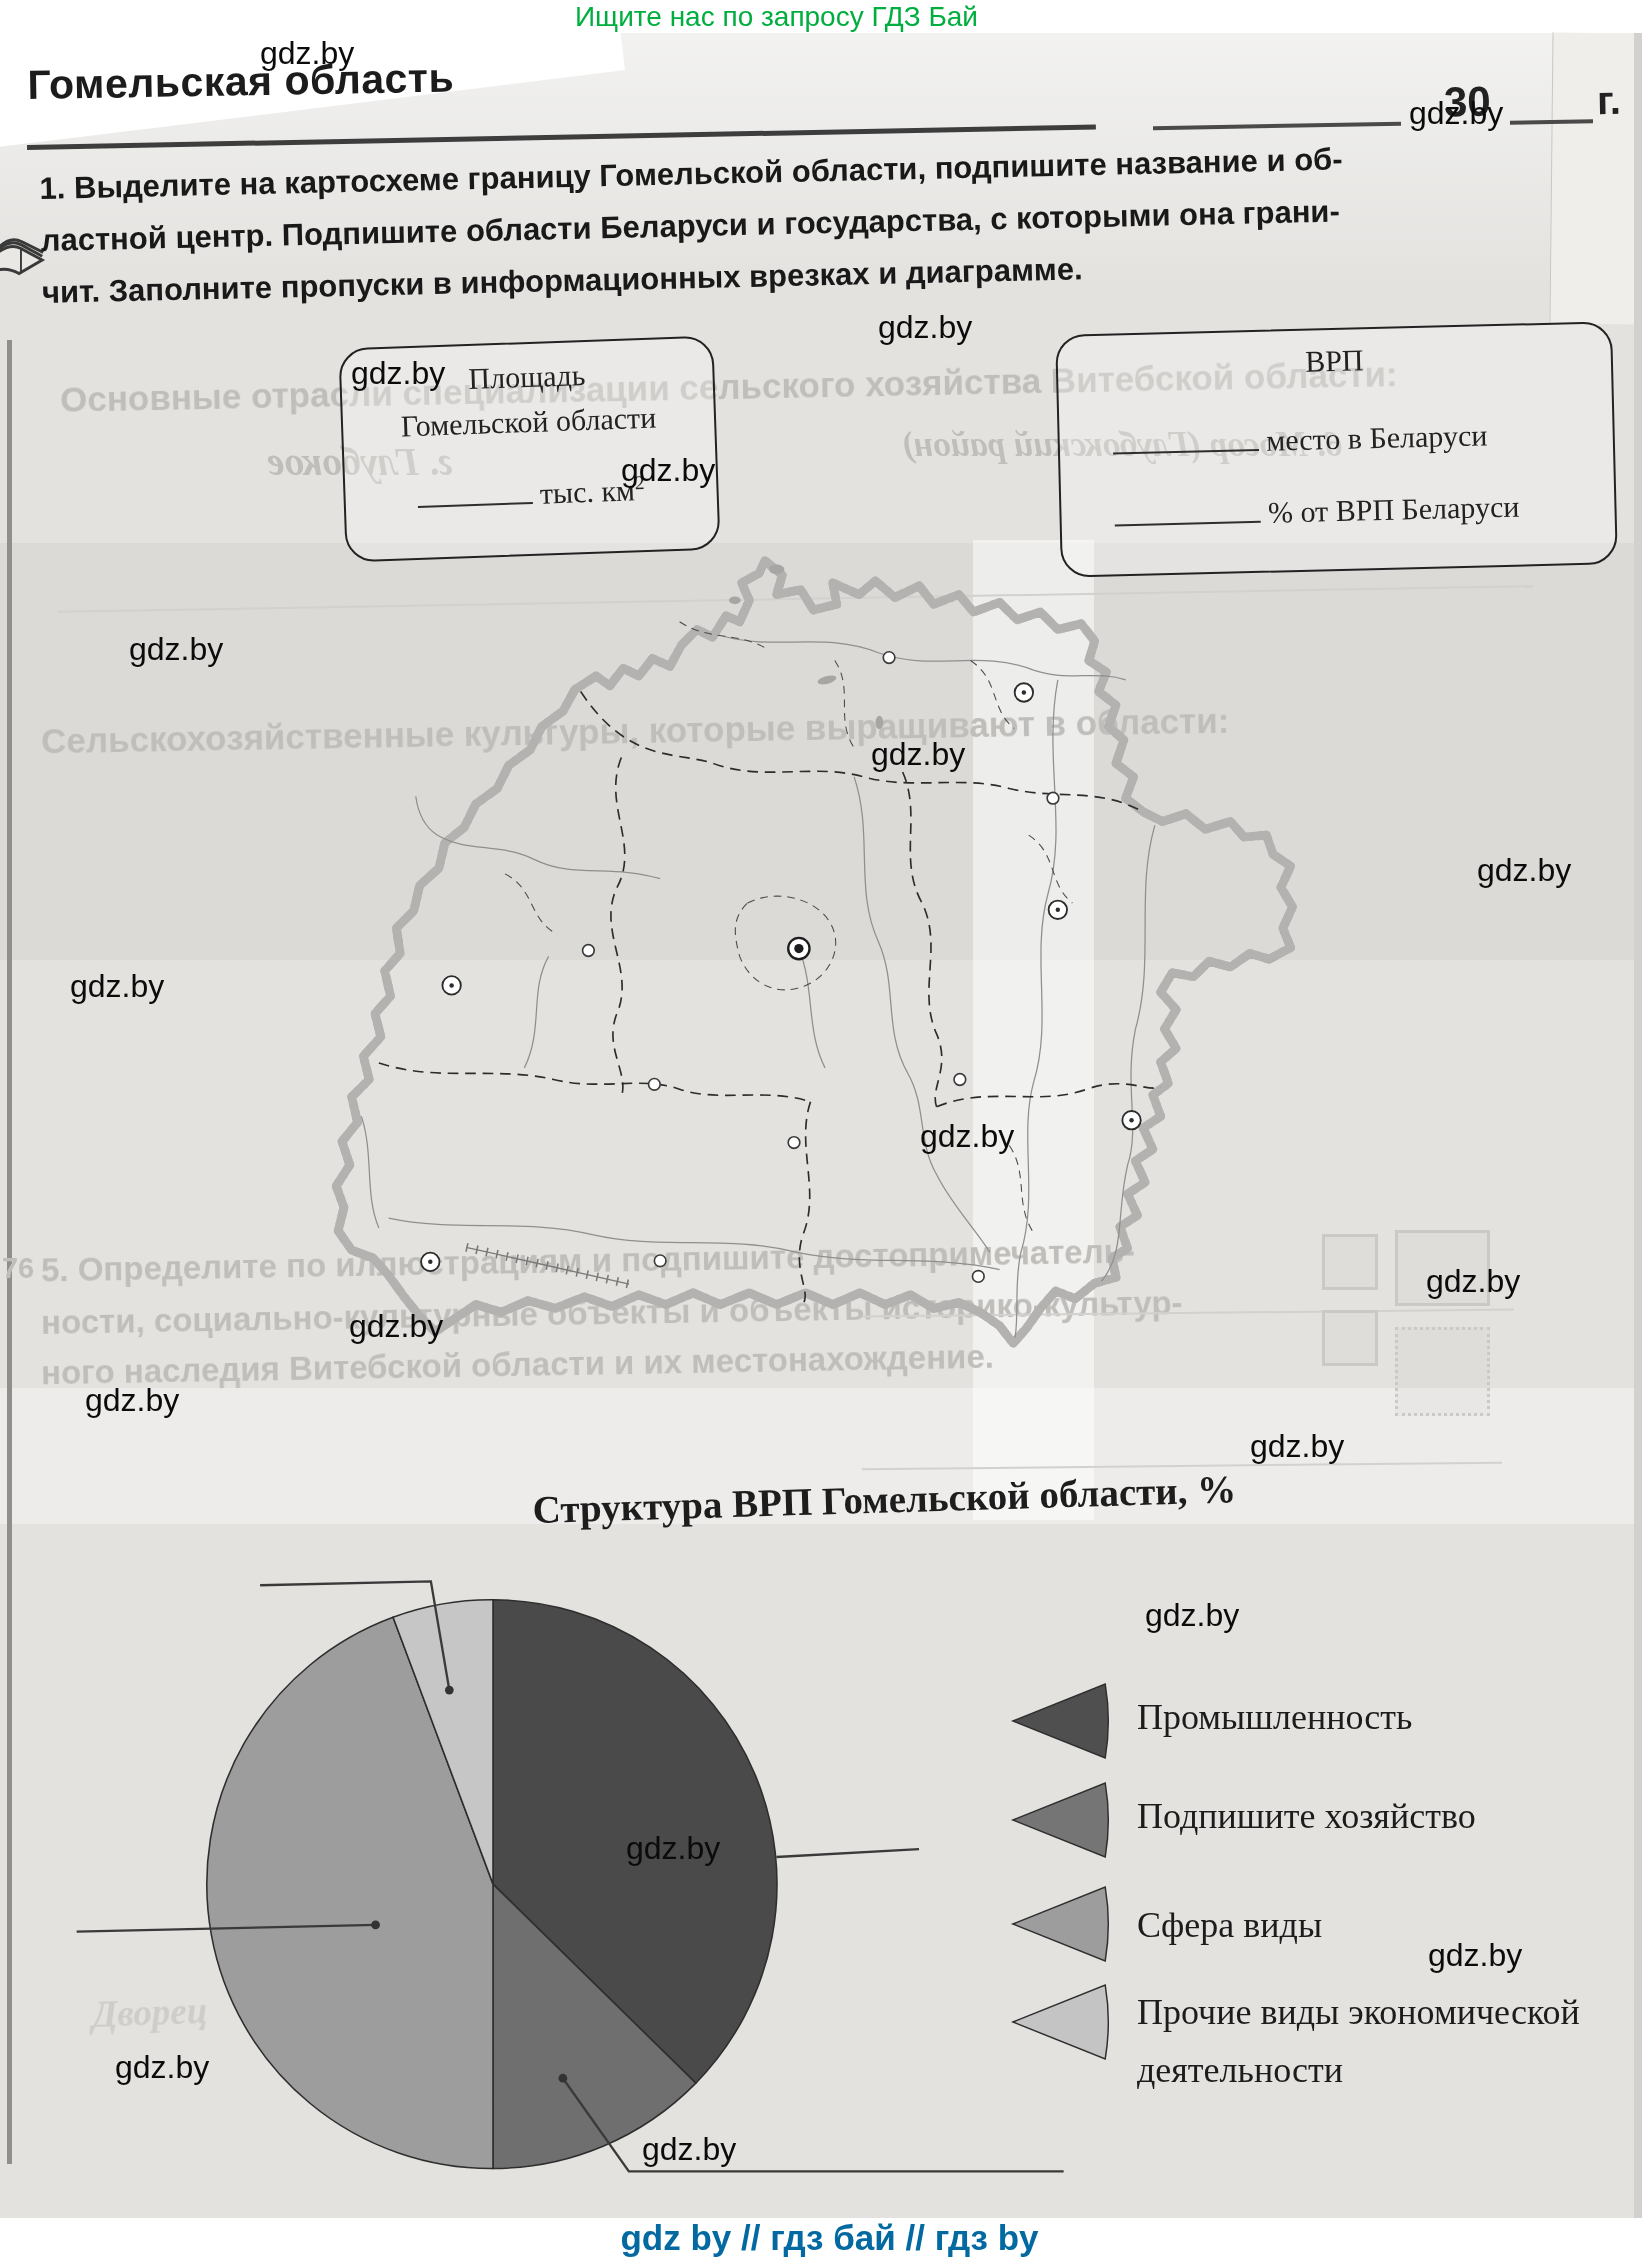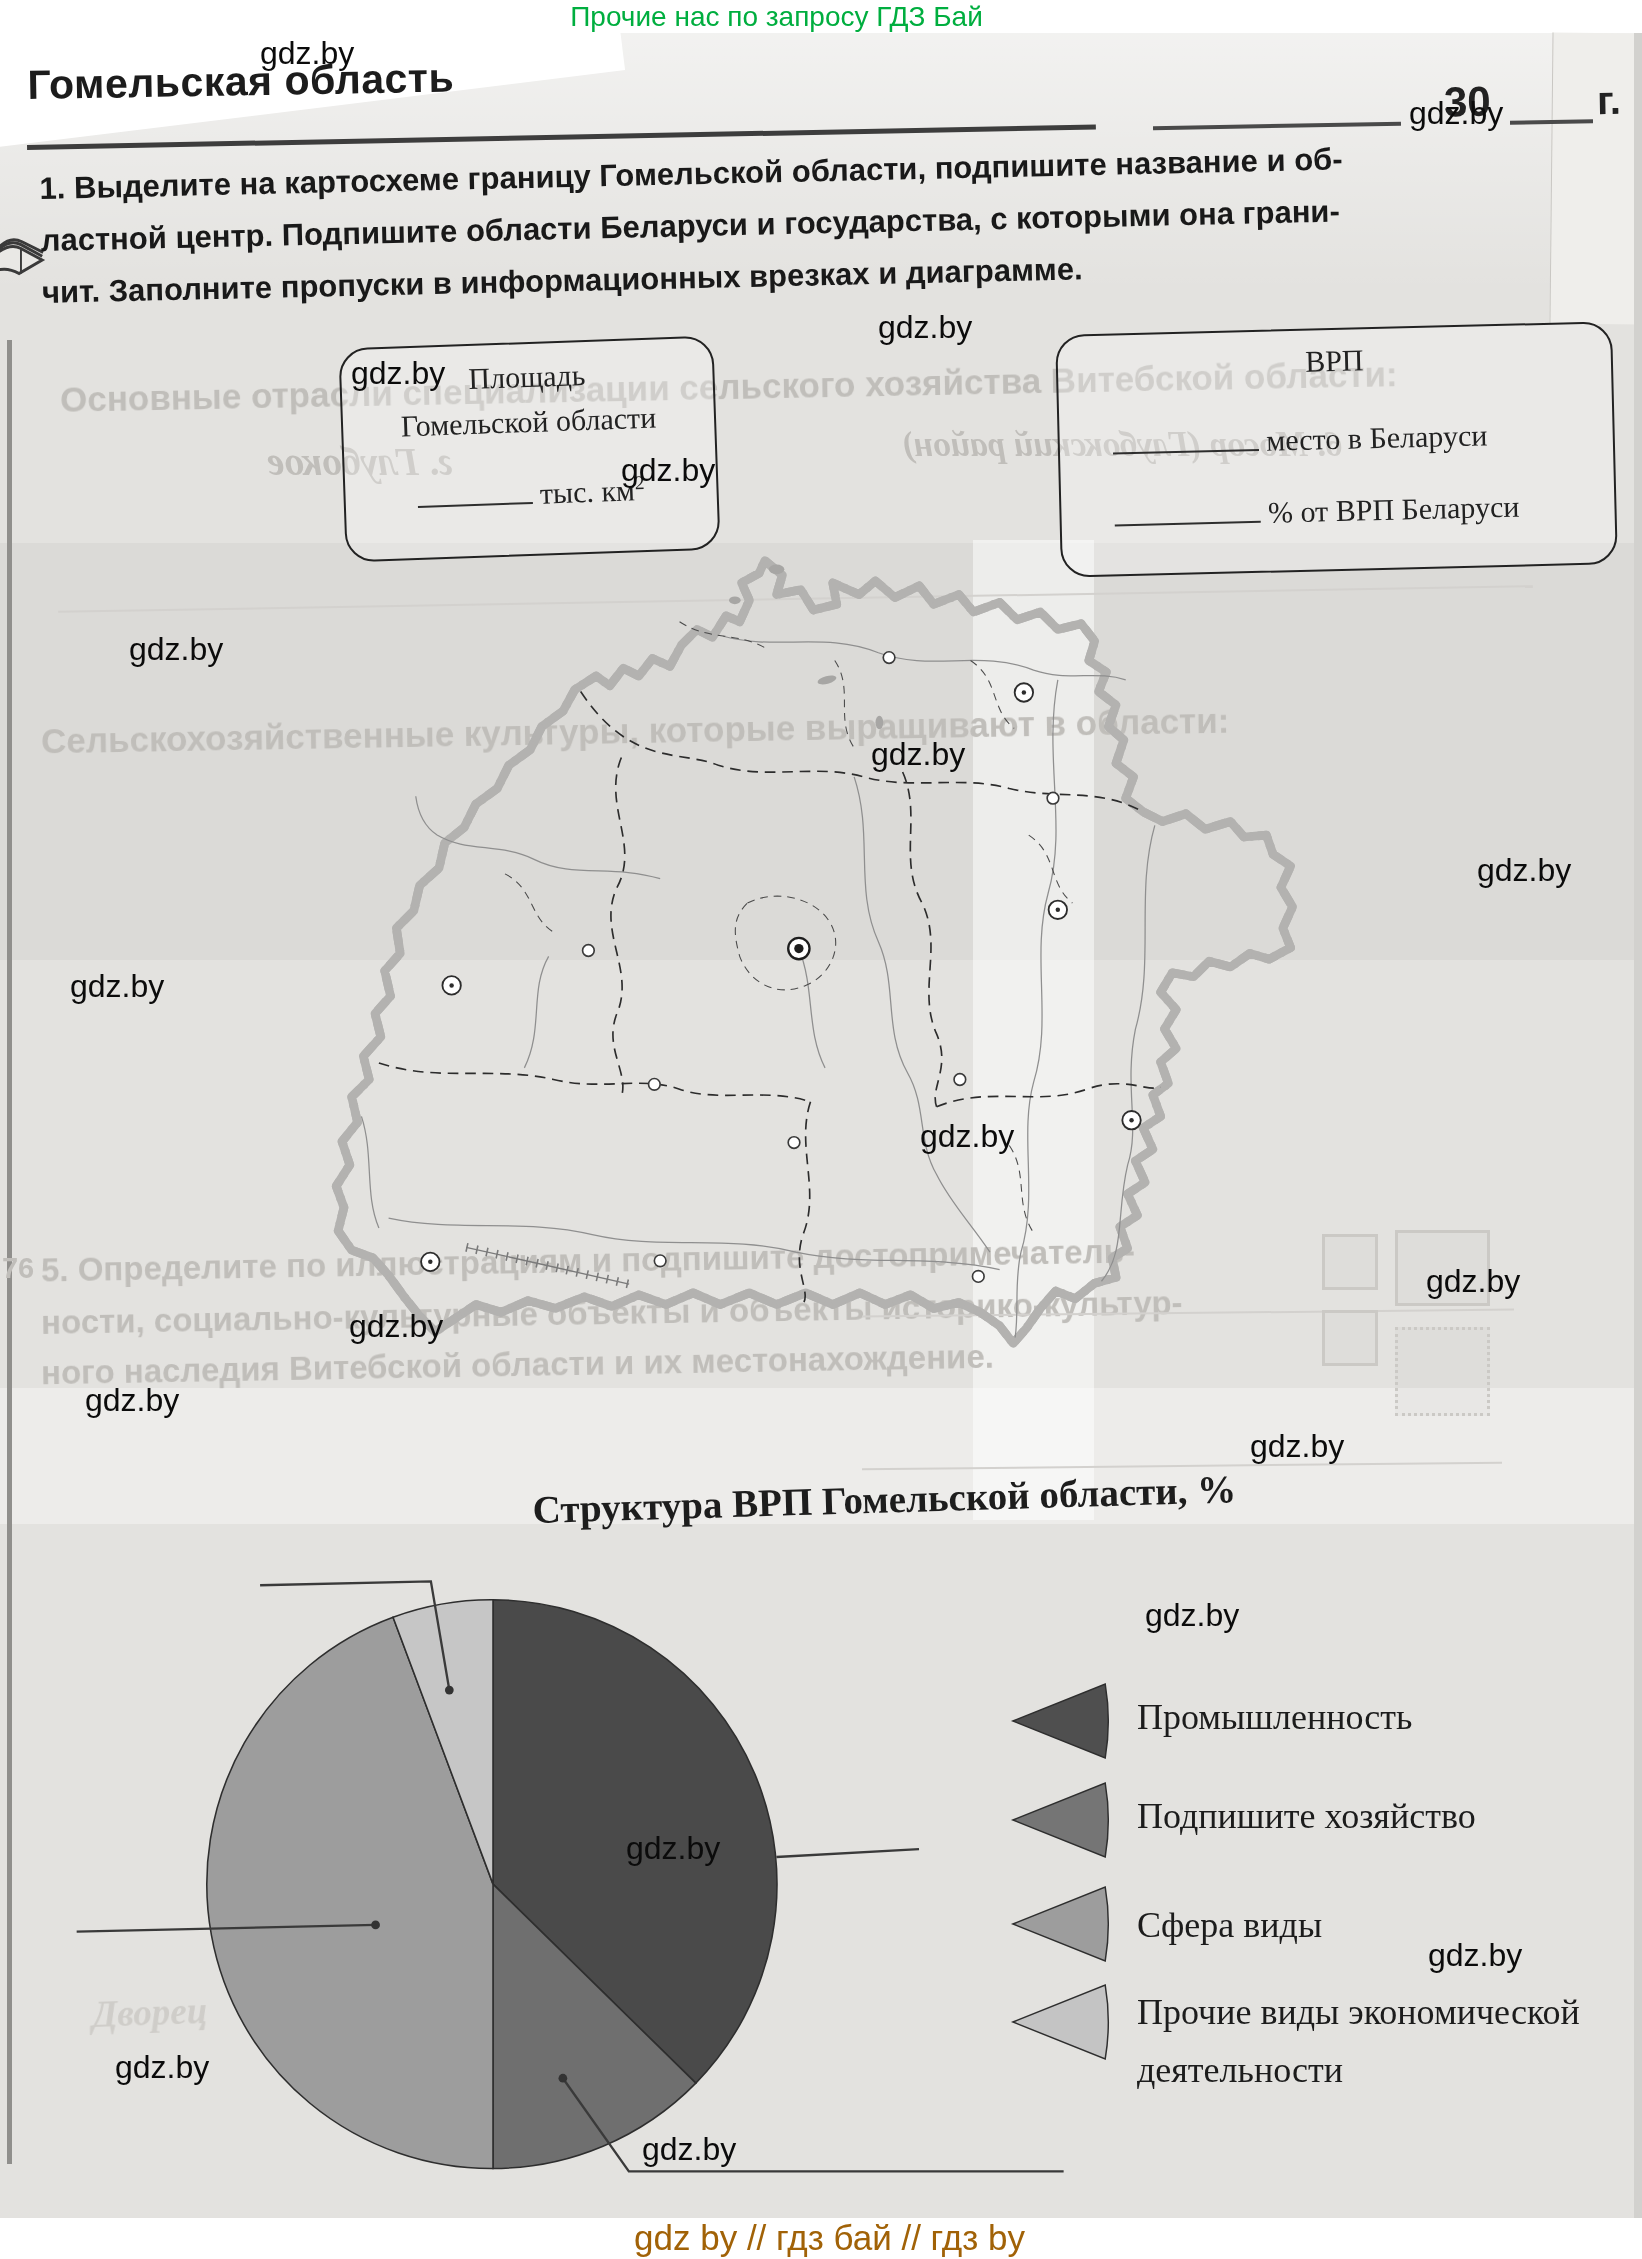--- a/index.html
+++ b/index.html
@@ -39,21 +39,21 @@
   .bleed{color:#c0beba;filter:blur(0.6px);white-space:nowrap;font-weight:700;}
   .bleed-serif{font-family:"Liberation Serif",serif;}
   .mirror{transform:scaleX(-1);}
   .ruled{height:1.9px;background:#d3d1ce;}
   .qr{border:3.9px solid #cbc9c5;background:rgba(0,0,0,0.02);}
   
   .chart-title{left:532px;top:1487px;font-size:39px;font-weight:700;font-family:"Liberation Serif",serif;color:#1d1d1d;transform:rotate(-1.7deg);transform-origin:left top;white-space:nowrap;}
   .legend-item{font-family:"Liberation Serif",serif;font-size:36px;color:#1c1c1c;}
   .legend-label{position:absolute;left:1137px;white-space:nowrap;}
   .legend-label.wrap{white-space:normal;width:563px;line-height:1.62;}
-  .footer{left:577px;top:2218px;width:505px;text-align:center;font-size:35px;font-weight:400;color:#a16207;white-space:nowrap;}
+  .footer{left:577px;top:2218px;width:505px;text-align:center;font-size:35px;font-weight:700;color:#0369a1;white-space:nowrap;}
   svg{overflow:visible;}
 </style>
 </head>
 <body>
 
 <div class="abs paper"></div>
 <div class="abs paper-shade1"></div>
 <div class="abs paper-shade2"></div>
 <div class="abs paper-shade3"></div>
 <div class="abs corner-wedge"></div>
@@ -72,21 +72,21 @@
 <div class="abs bleed" style="left:1.9px;top:1252px;font-size:29px;">76</div>
 <div class="abs bleed bleed-serif" style="left:92px;top:1991px;font-size:37px;font-style:italic;transform:rotate(-2deg);color:#cfcdc9;">Дворец</div>
 <div class="abs ruled" style="left:58px;top:598px;width:1475px;transform:rotate(-1deg);"></div>
 <div class="abs ruled" style="left:862px;top:1312px;width:652px;transform:rotate(-0.6deg);"></div>
 <div class="abs ruled" style="left:862px;top:1465px;width:640px;transform:rotate(-0.6deg);"></div>
 <div class="abs qr" style="left:1322px;top:1234px;width:50px;height:50px;"></div>
 <div class="abs qr" style="left:1395px;top:1230px;width:89px;height:70px;"></div>
 <div class="abs qr" style="left:1322px;top:1310px;width:50px;height:50px;"></div>
 <div class="abs qr" style="left:1395px;top:1327px;width:89px;height:83px;border-style:dotted;"></div>
 
-<div class="abs green-banner">Прочие нас по запросу ГДЗ Бай</div>
+<div class="abs green-banner">Ищите нас по запросу ГДЗ Бай</div>
 <div class="abs page-title">Гомельская область</div>
 <div class="abs rule-main"></div>
 <div class="abs rule-blank1"></div>
 <div class="abs year-20">30</div>
 <div class="abs rule-blank2"></div>
 <div class="abs year-g">г.</div>
 
 <svg class="abs" style="left:-7.8px;top:233px;" width="56" height="58" viewBox="0 0 58 60">
   <g fill="none" stroke="#3a3a3a" stroke-width="3">
     <path d="M4,22 Q18,10 30,16 L52,28 L28,42 Q14,34 2,40 Z" fill="#e9e8e5"></path>

